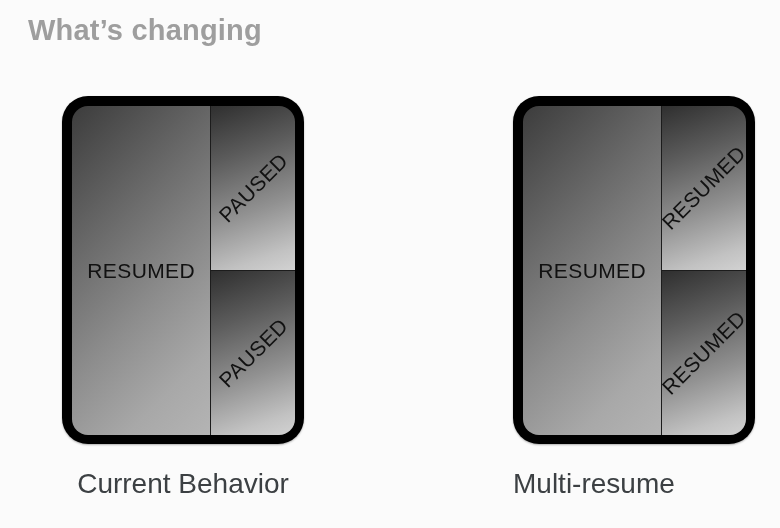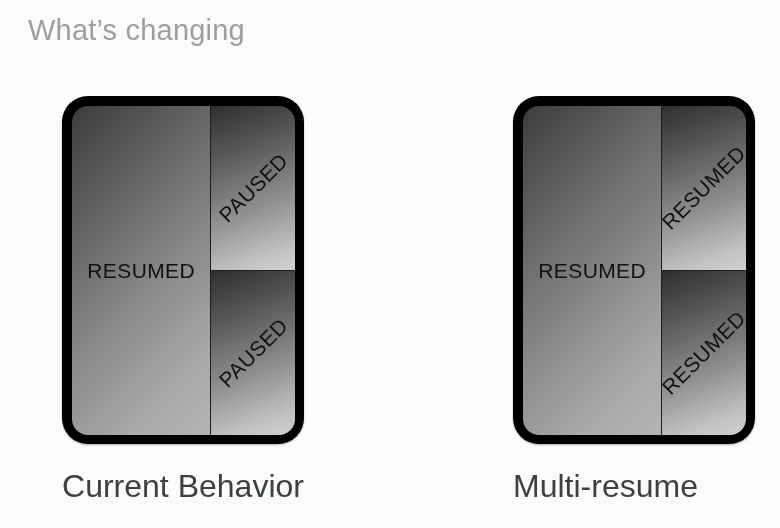--- a/index.html
+++ b/index.html
@@ -16,21 +16,21 @@
     font-family: "Liberation Sans", sans-serif;
   }
 
   
   .slide-title {
     position: absolute;
     left: 28px;
     top: 14px;
     font-family: "Liberation Sans", sans-serif;
     font-size: 29px;
-    font-weight: 400;
+    font-weight: 700;
     letter-spacing: 0.2px;
     color: #9e9e9e;
     white-space: nowrap;
   }
 
   
   .figure {
     position: absolute;
     top: 96px;
   }
@@ -103,21 +103,21 @@
   }
   .pane-label.rotated {
     transform: rotate(-45deg);
   }
 
   
   .caption {
     position: absolute;
     top: 468px;
     font-family: "Liberation Sans", sans-serif;
-    font-size: 32px;
+    font-size: 28px;
     font-weight: 400;
     color: #3c4043;
     white-space: nowrap;
   }
   .caption.left  { left: 62px;  width: 242px; text-align: center; }
   .caption.right { left: 513px; width: 242px; }
 </style>
 </head>
 <body>
 

